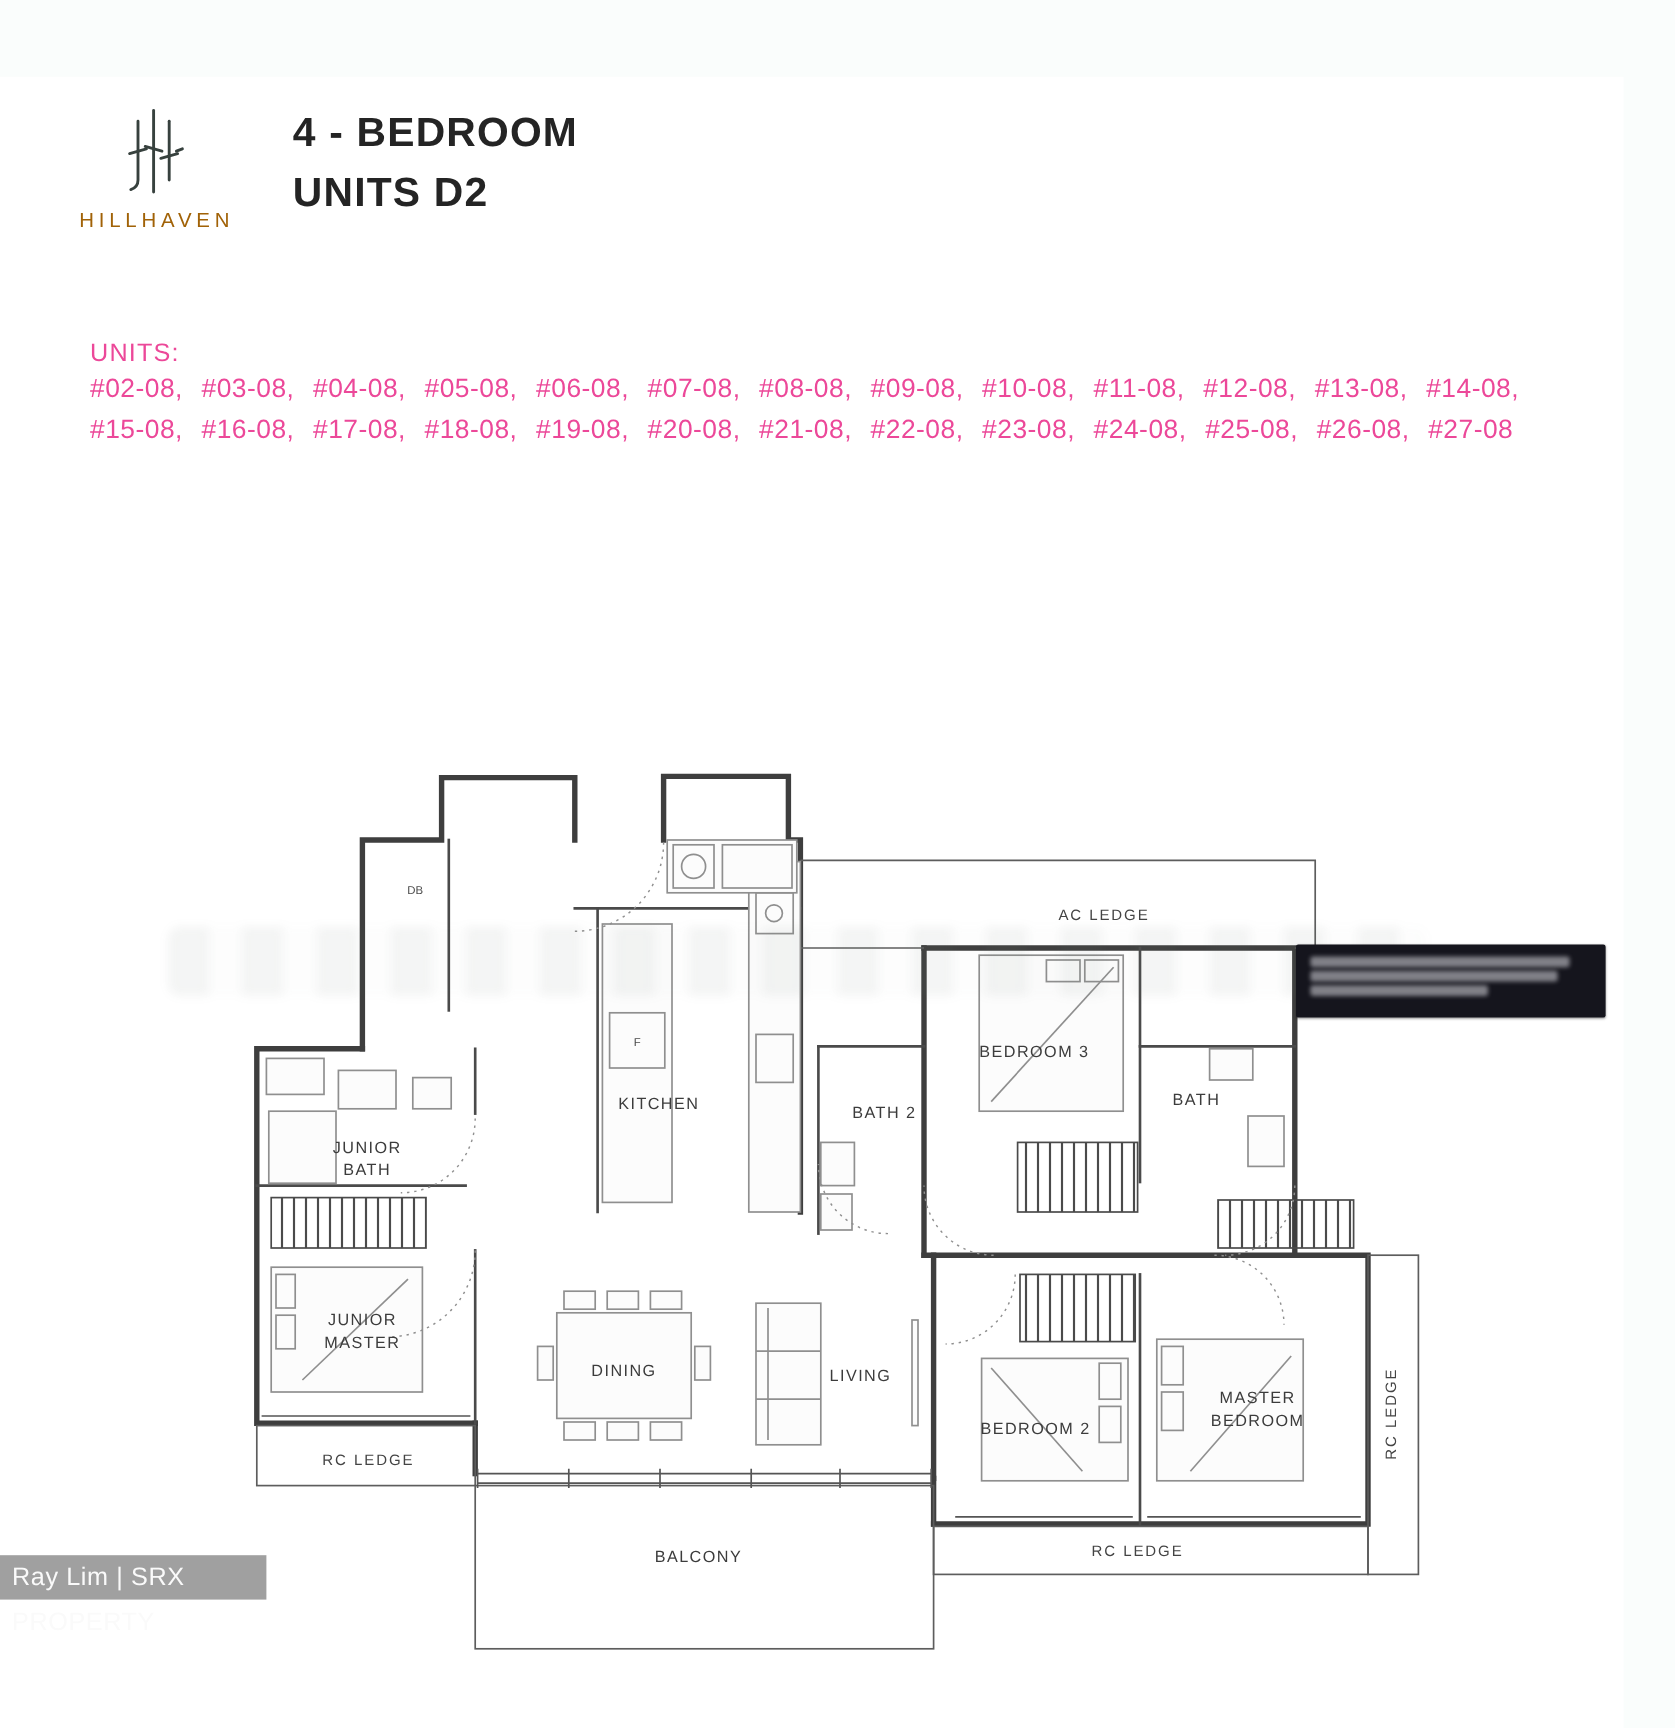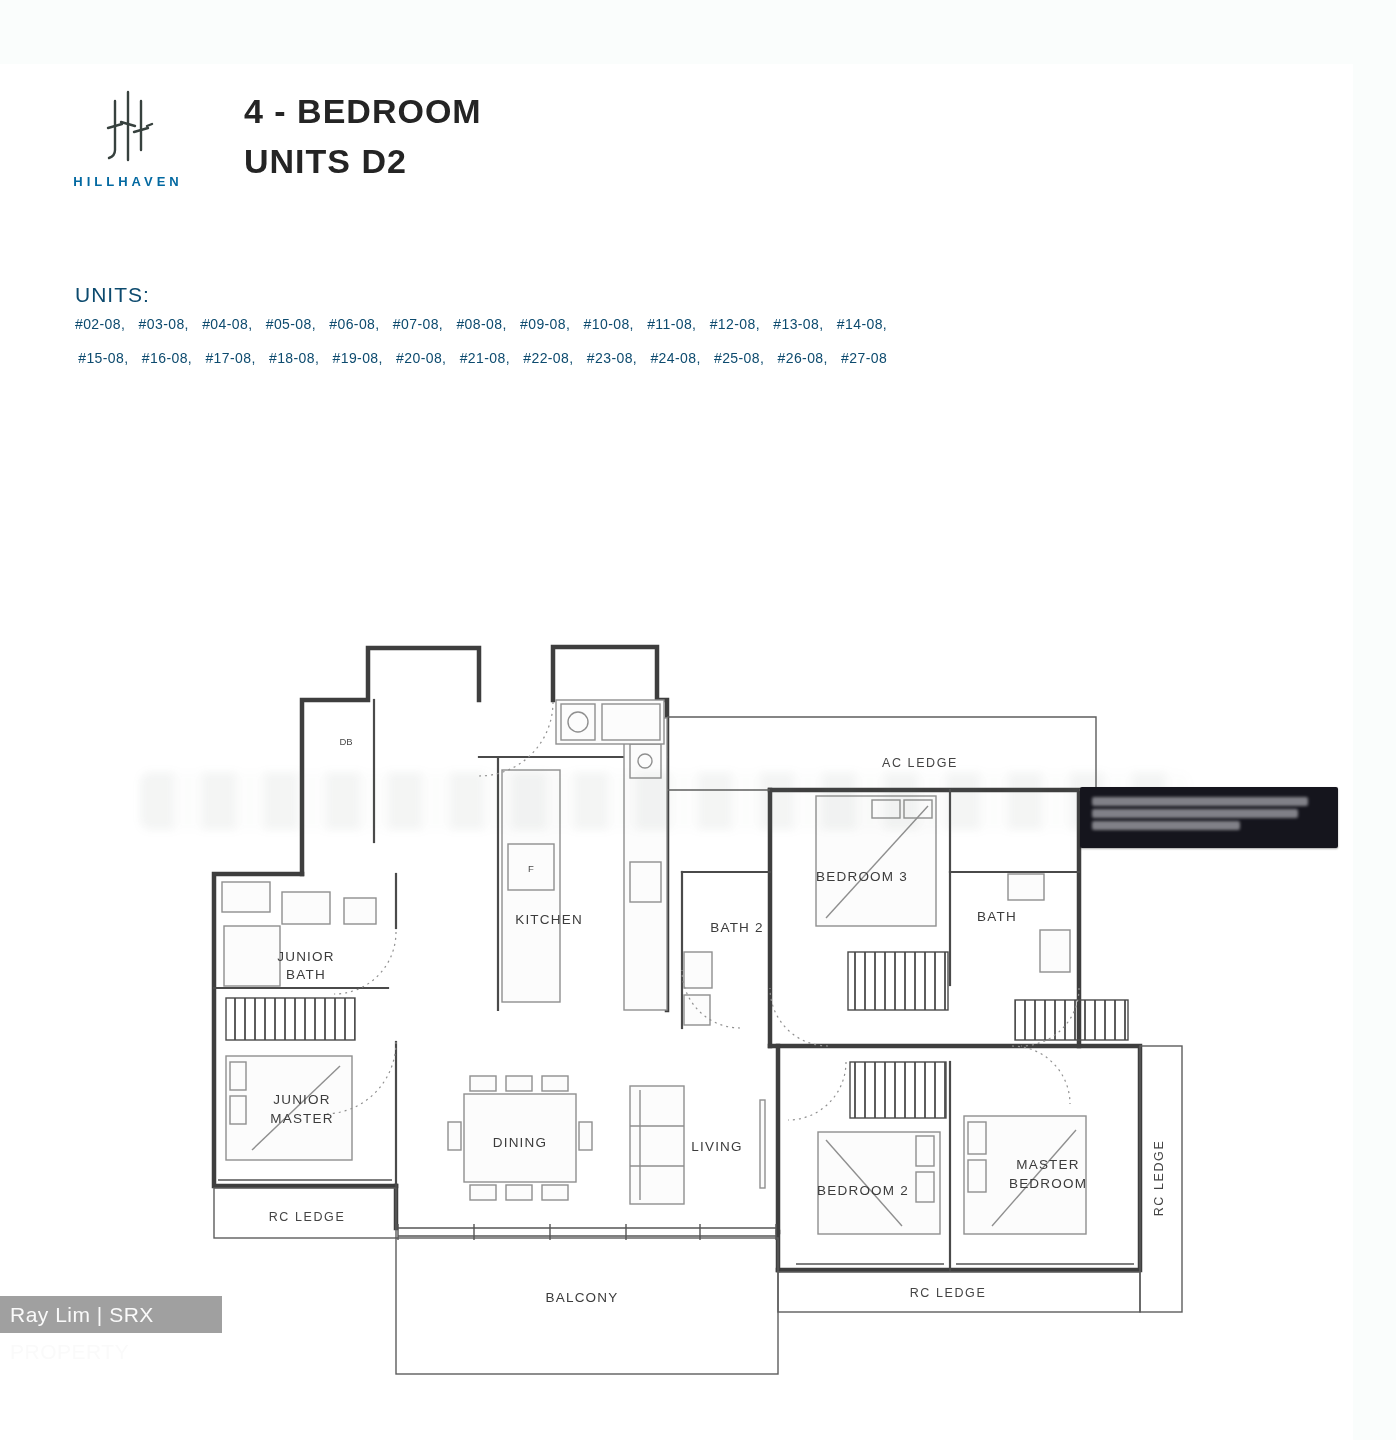--- a/index.html
+++ b/index.html
@@ -4,28 +4,28 @@
 <style>
   html,body{margin:0;padding:0;background:#e8e8e8;}
   .page{position:relative;width:1396px;height:1440px;background:#ffffff;overflow:hidden;
         font-family:"Liberation Sans",sans-serif;}
   .frame-top{position:absolute;left:0;top:0;width:1396px;height:64px;background:#fafdfc;}
   .frame-right{position:absolute;right:0;top:0;width:43px;height:1440px;background:#fafdfc;}
 
   
   .brand{position:absolute;left:66px;top:88px;width:124px;text-align:center;}
   .brand svg{display:block;margin:0 auto;}
-  .brand-name{margin-top:10px;font-size:13px;font-weight:700;letter-spacing:4px;color:#0369a1;}
+  .brand-name{margin-top:10px;font-size:17px;font-weight:400;letter-spacing:4px;color:#a16207;}
   .title{position:absolute;left:204px;top:86px;color:#242424;font-weight:700;
          font-size:34px;line-height:50px;letter-spacing:1px;margin-left:40px;}
 
   
-  .units{position:absolute;left:75px;top:283px;color:#0c4a6e;}
+  .units{position:absolute;left:75px;top:283px;color:#ec4899;}
   .units .hd{font-size:21px;letter-spacing:1px;}
-  .units .ln{font-size:14px;line-height:34px;word-spacing:9px;letter-spacing:.4px;white-space:nowrap;text-align:right;}
+  .units .ln{font-size:22px;line-height:34px;word-spacing:9px;letter-spacing:.4px;white-space:nowrap;}
   .area{position:absolute;left:75px;top:404px;color:#4e4e4e;}
   .area .hd{font-size:21px;letter-spacing:1px;}
   .area .ln{font-size:21px;margin-top:8px;word-spacing:5px;letter-spacing:.6px;}
 
   
   svg.plan{position:absolute;left:0;top:0;}
   .lbl{font-family:"Liberation Sans",sans-serif;font-size:13.5px;fill:#3c3c3c;
        letter-spacing:1.2px;text-anchor:middle;}
   .lbl-sm{font-family:"Liberation Sans",sans-serif;font-size:9.5px;fill:#4a4a4a;text-anchor:middle;}
   .lbl-ledge{font-family:"Liberation Sans",sans-serif;font-size:12.5px;fill:#444;

